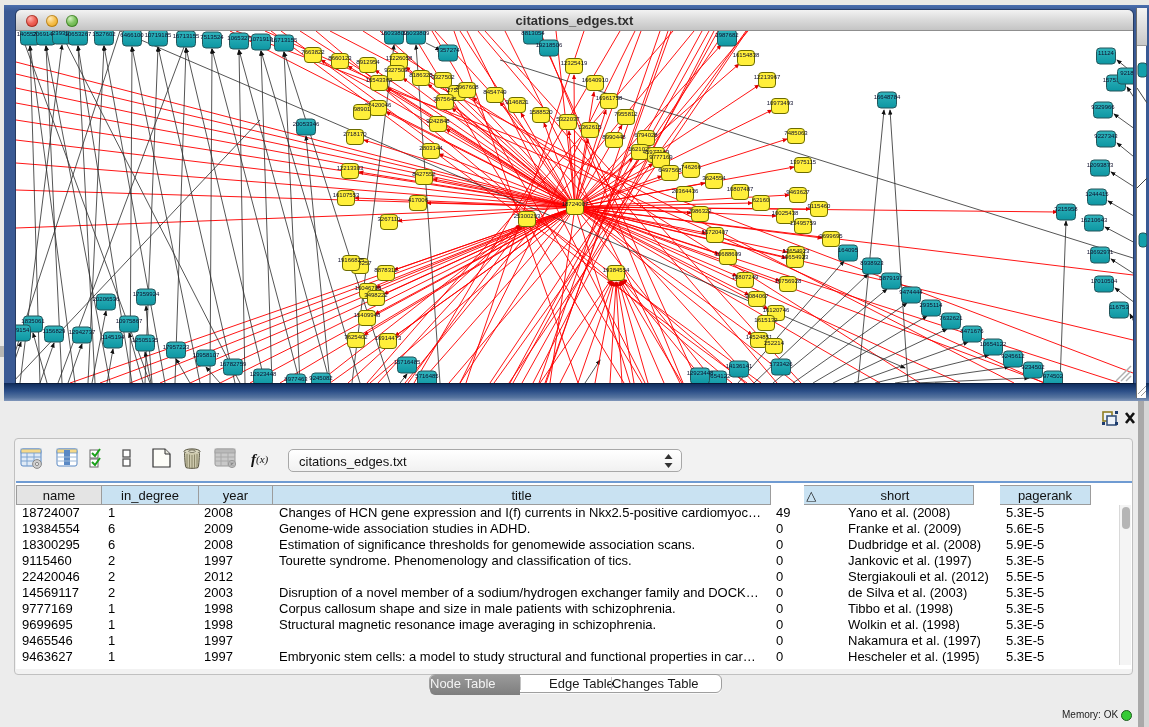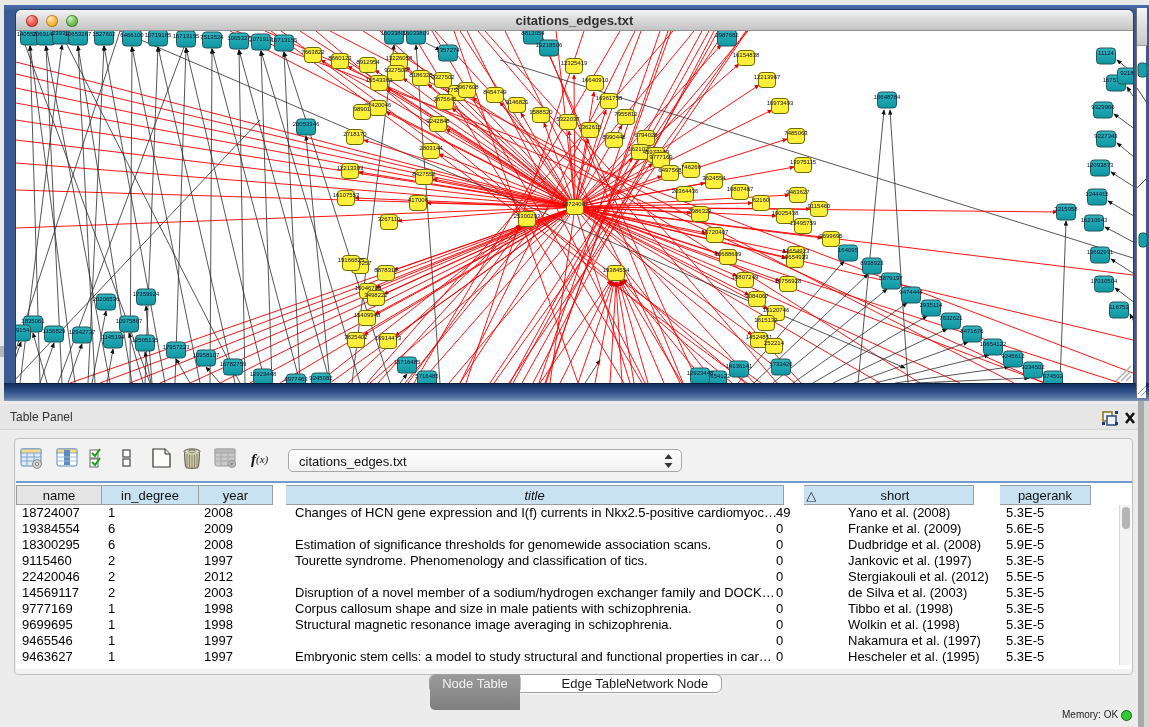--- a/index.html
+++ b/index.html
@@ -36,30 +36,30 @@
 #combo .arr { position:absolute; right:9px; top:2px; font-size:11px; color:#222; letter-spacing:-1px; }
 
 #tbl { position:absolute; left:16px; top:481px; width:1116px; height:188px; background:#fff; border-top:2px solid #6f9bd2; }
 .hc { position:absolute; top:485px; height:20px; background:#c9e2f2; border:1px solid #9c9c9c; border-left:none;
    font-size:13px; color:#111; text-align:center; line-height:19px; overflow:hidden; }
 .trow { position:absolute; left:16px; width:1104px; height:16px; font-size:13px; color:#000; white-space:nowrap; }
 .trow .c { position:absolute; top:0; line-height:16px; overflow:hidden; }
 .c1 { left:6px;   width:84px; }
 .c2 { left:92px;  width:92px; }
 .c3 { left:188px; width:70px; }
-.c4 { left:263px; width:492px;margin-left:16px; }
+.c4 { left:263px; width:492px; }
 .c5 { left:760px; width:66px; }
 .c6 { left:832px; width:152px; }
 .c7 { left:990px; width:90px; }
 #vsb { position:absolute; left:1119px; top:505px; width:12px; height:160px; background:#f4f4f4; border-left:1px solid #d9d9d9; }
 #vsb .th { position:absolute; left:1.5px; top:2px; width:8px; height:22px; background:#b5b5b5; border-radius:4px; }
 
 #tabs { position:absolute; left:429px; top:674px; width:293px; height:19px; background:#ffffff;
    border:1px solid #9f9f9f; border-radius:6px; box-shadow:0 1px 0 rgba(255,255,255,.7); font-size:13px; }
-#tabs .seg { position:absolute; top:0; height:35px; line-height:17px; text-align:center; color:#1a1a1a; }
+#tabs .seg { position:absolute; top:0; height:20px; line-height:17px; text-align:left; color:#1a1a1a; }
 #tabs .sel { background:linear-gradient(#9a9a9a,#7e7e7e); color:#f3f3f3; border-radius:5px 0 0 5px; }
 #tabs .d { position:absolute; top:2px; width:1px; height:13px; background:#c2c2c2; }
 #mem { position:absolute; left:1062px; top:709px; font-size:10px; color:#222; }
 #memdot { position:absolute; left:1121px; top:710px; width:11px; height:11px; border-radius:50%; background:#35cb35; border:1px solid #1d5c1d; }
 #redge { position:absolute; left:1138px; top:401px; width:6px; height:326px; background:#a9a9a9; }
 #redge2 { position:absolute; left:1144px; top:401px; width:5px; height:326px; background:#d6d6d6; }
 </style></head>
 <body>
 <div id="app">
   <div id="desk"></div>
@@ -593,23 +593,20 @@
 <text x="527" y="218" font-size="6" font-family="Liberation Sans, sans-serif" fill="#10102c" text-anchor="middle">25300293</text>
 <rect x="607.5" y="265.5" width="17" height="15" rx="3.5" fill="#ffef3a" stroke="#6b6b00" stroke-width="1"></rect>
 <text x="616" y="272" font-size="6" font-family="Liberation Sans, sans-serif" fill="#10102c" text-anchor="middle">19384554</text>
 <rect x="566.5" y="199.5" width="17" height="15" rx="3.5" fill="#ffef3a" stroke="#6b6b00" stroke-width="1"></rect>
 <text x="575" y="206" font-size="6" font-family="Liberation Sans, sans-serif" fill="#10102c" text-anchor="middle">18724007</text>
 <line x1="1116" y1="381" x2="1131" y2="366" stroke="#b0b0b0" stroke-width="1.4"></line>
 <line x1="1121" y1="381" x2="1131" y2="371" stroke="#b0b0b0" stroke-width="1.4"></line>
 <line x1="1126" y1="381" x2="1131" y2="376" stroke="#b0b0b0" stroke-width="1.4"></line>
 </svg>
   <div id="tpanel"></div>
-  <div id="tphead" style="top:404px">
-      <span class="lbl">Table Panel</span>
-    </div>
   <svg id="tpx" style="position:absolute;left:1102px;top:411px" width="36" height="15">
      <rect x="1" y="1" width="9" height="9" fill="#eef3fa" stroke="#8f7d22" stroke-width="1.6"></rect>
      <rect x="5" y="5" width="9" height="9" fill="#eef3fa" stroke="#37537c" stroke-width="1.6"></rect>
      <rect x="13" y="0" width="3" height="3" fill="#1d3c6e"></rect>
       <rect x="0" y="11" width="3" height="3" fill="#1d3c6e"></rect>
       <rect x="13" y="11" width="3" height="3" fill="#1d3c6e"></rect>
      <path d="M24 2 L32 12 M32 2 L24 12" stroke="#111" stroke-width="2.6"></path>
   </svg>
   <div id="tbox"></div>
   <svg style="position:absolute;left:20px;top:447px" width="260" height="28">
@@ -668,37 +665,38 @@
       <span class="txt">citations_edges.txt</span>
     <svg class="arr" style="position:absolute;right:8px;top:4px" width="9" height="15">
       <path d="M4.5 0 L8.5 5 H0.5 Z" fill="#333"></path>
         <path d="M4.5 14 L8.5 9 H0.5 Z" fill="#333"></path>
     </svg>
   </div>
   <div id="tbl"></div>
   <div class="hc" style="left:16px;width:86px;background:#e4e4e4;border-left:1px solid #9c9c9c;">name</div>
   <div class="hc" style="left:102px;width:97px;">in_degree</div>
   <div class="hc" style="left:199px;width:74px;">year</div>
-  <div class="hc" style="left:286px;width:498px;font-style:italic;">title</div>
+  <div class="hc" style="left:273px;width:498px;">title</div>
   <div class="hc" style="left:804px;width:72px;">△ out_de…</div>
   <div class="hc" style="left:817px;width:157px;">short</div>
   <div class="hc" style="left:1000px;width:91px;">pagerank</div>
   <div class="trow" style="top:505px">
       <span class="c c1">18724007</span>
       <span class="c c2">1</span>
       <span class="c c3">2008</span>
       <span class="c c4">Changes of HCN gene expression and I(f) currents in Nkx2.5-positive cardiomyoc…</span>
       <span class="c c5">49</span>
       <span class="c c6">Yano et al. (2008)</span>
       <span class="c c7">5.3E-5</span>
     </div>
 <div class="trow" style="top:521px">
       <span class="c c1">19384554</span>
       <span class="c c2">6</span>
       <span class="c c3">2009</span>
+      <span class="c c4">Genome-wide association studies in ADHD.</span>
       <span class="c c5">0</span>
       <span class="c c6">Franke et al. (2009)</span>
       <span class="c c7">5.6E-5</span>
     </div>
 <div class="trow" style="top:537px">
       <span class="c c1">18300295</span>
       <span class="c c2">6</span>
       <span class="c c3">2008</span>
       <span class="c c4">Estimation of significance thresholds for genomewide association scans.</span>
       <span class="c c5">0</span>
@@ -765,21 +763,21 @@
       <span class="c c5">0</span>
       <span class="c c6">Hescheler et al. (1995)</span>
       <span class="c c7">5.3E-5</span>
     </div>
   <div id="vsb">
       <div class="th"></div>
     </div>
   <div id="tabs">
      <div class="seg sel" style="left:0;width:90px;">Node Table</div>
      <div class="seg" style="left:91px;width:90px;margin-left:28px;">Edge Table</div>
-     <div class="seg" style="left:182px;width:110px;">Network Node</div>
+     <div class="seg" style="left:182px;width:110px;">Changes Table</div>
      <div class="d" style="left:90px"></div>
       <div class="d" style="left:181px"></div>
   </div>
   <div id="mem">Memory: OK</div>
     <div id="memdot"></div>
   <div id="redge"></div>
     <div id="redge2"></div>
   <div style="position:absolute;left:0;top:346px;width:4px;height:11px;background:#b6b6b2"></div>
 </div>
 </body></html>

